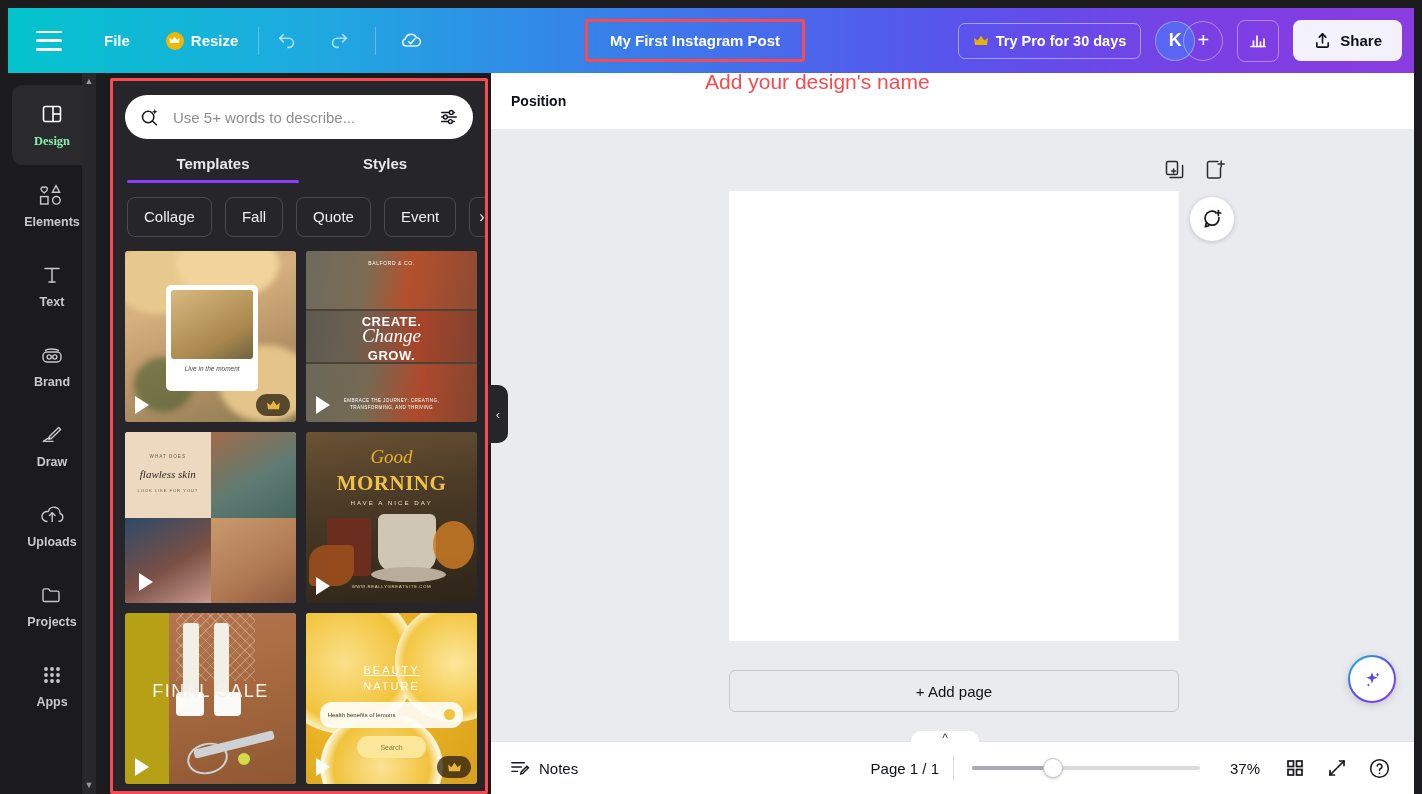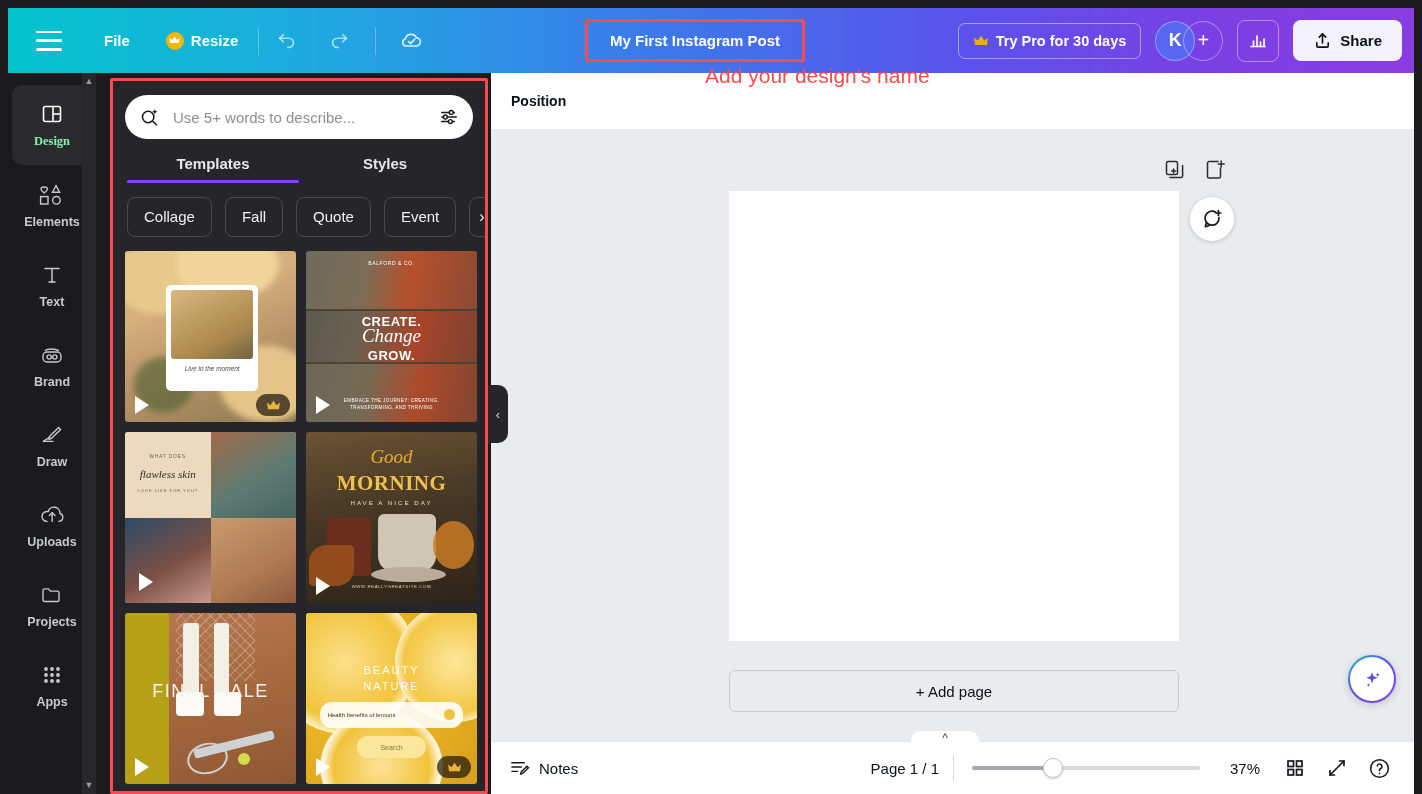--- a/index.html
+++ b/index.html
@@ -540,21 +540,21 @@
         <div style="position:absolute;left:36%;top:76%;width:24%;height:18%;border:2.5px solid #cfd2d4;border-radius:50%;transform:rotate(-14deg);"></div>
         <div style="position:absolute;left:66%;top:82%;width:7%;height:7%;background:#d2dd4a;border-radius:50%;"></div>
         <span class="tcap" style="top:40%;font-size:18px;letter-spacing:1.5px;color:#f4f2ea;">FINAL SALE</span>
         <div class="play"></div>
       </div>
 
       <div class="thumb t-beauty">
         <div style="position:absolute;left:-20%;top:-14%;width:85%;height:85%;border-radius:50%;background:radial-gradient(circle,#fbe08a 0%,#f2c43c 58%,#fff7d8 72%,#e9b72c 80%);"></div>
         <div style="position:absolute;left:52%;top:-6%;width:70%;height:70%;border-radius:50%;background:radial-gradient(circle,#fde79b 0%,#f3c744 60%,#fff9e0 74%,#e6b127 82%);"></div>
         <div style="position:absolute;left:8%;top:58%;width:72%;height:64%;border-radius:50%;background:radial-gradient(circle,#fce294 0%,#f1c23a 58%,#fffae6 72%,#e3ae24 80%);"></div>
-        <span class="tcap" style="top:30%;font-size:11px;letter-spacing:2px;color:#fffdf2;">BEAUTY</span>
+        <span class="tcap" style="top:30%;font-size:11px;letter-spacing:2px;color:#fffdf2;text-decoration:underline;">BEAUTY</span>
         <span class="tcap" style="top:39%;font-size:11px;letter-spacing:2px;color:#fffdf2;">NATURE</span>
         <div style="position:absolute;left:8%;top:52%;right:8%;height:15%;background:rgba(255,255,255,.88);border-radius:12px;display:flex;align-items:center;padding:0 8px;">
           <span style="font-size:6px;color:#3a3426;flex:1;">Health benefits of lemons</span>
           <span style="width:11px;height:11px;border-radius:50%;background:#f0c33c;display:inline-block;"></span>
         </div>
         <div style="position:absolute;left:30%;top:72%;width:40%;height:13%;background:#fbe79a;border-radius:12px;display:flex;align-items:center;justify-content:center;font-size:7px;color:#8a7a3a;">Search</div>
         <div class="play"></div>
         <div class="pro-badge">
           <svg width="15" height="11" viewBox="0 0 11 9">
               <path d="M1 7.5 L0.3 2 L3 4.2 L5.5 0.6 L8 4.2 L10.7 2 L10 7.5 Z" fill="#e8b53f"></path>
@@ -564,21 +564,21 @@
 
     </div>
   </div>
 
   <div class="collapse-tab">‹</div>
 
   <div class="topbar">
     <span class="pos">Position</span>
   </div>
 
-  <div class="anno" style="left:705px;top:64px;">Add your design's name</div>
+  <div class="anno" style="left:705px;top:70px;">Add your design's name</div>
   <div class="anno" style="left:501px;top:144px;">Template suggestions</div>
 
   <div class="stage">
 
     <div class="canvas-tools">
       <span>
         <svg width="22" height="22" viewBox="0 0 22 22" fill="none" stroke="#2b2b31" stroke-width="1.5" stroke-linecap="round" stroke-linejoin="round">
           <rect x="2.5" y="2.5" width="11" height="13" rx="1.6"></rect>
           <path d="M6 18.5h11a1.6 1.6 0 0 0 1.6-1.6V6.5"></path>
           <line x1="9.6" y1="10" x2="9.6" y2="14"></line>

